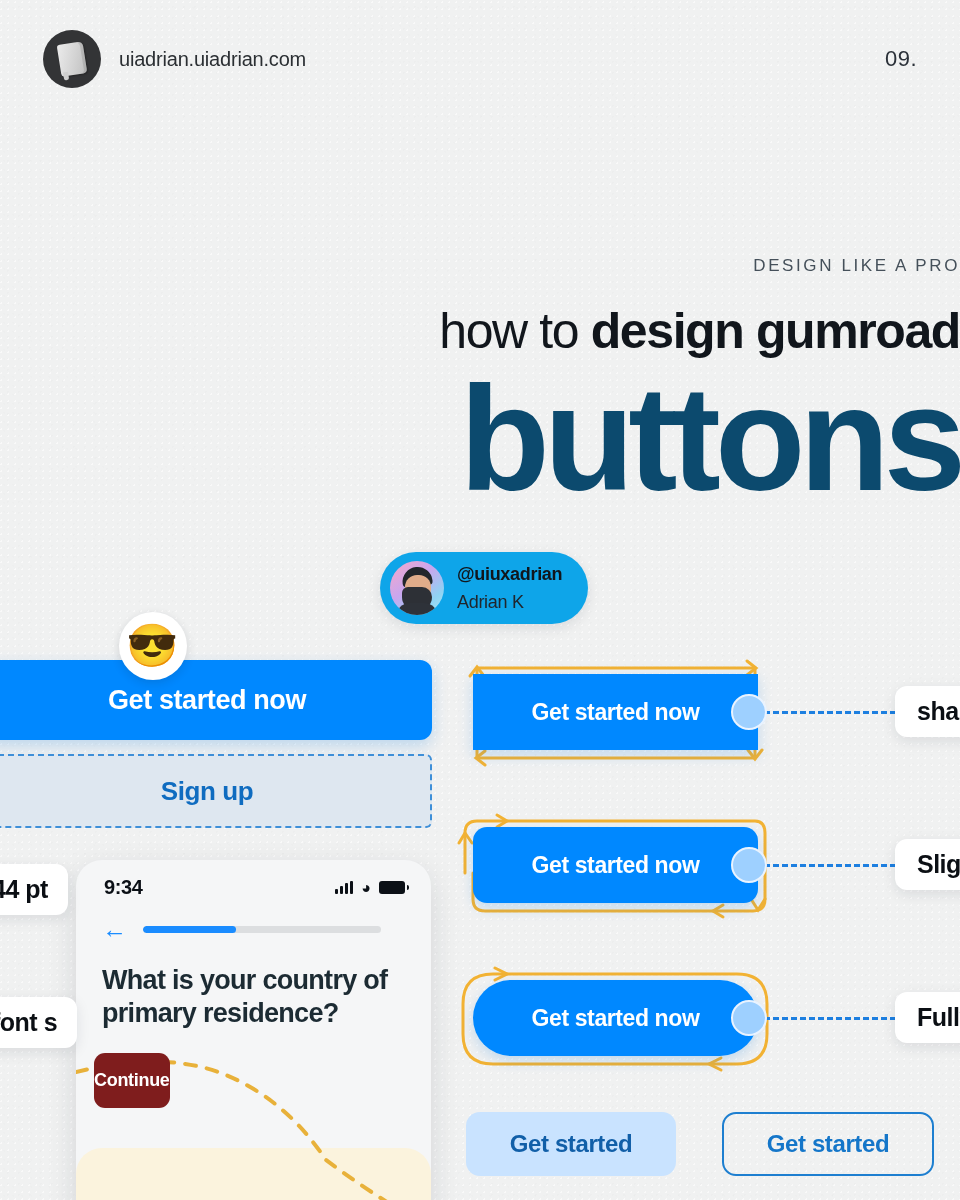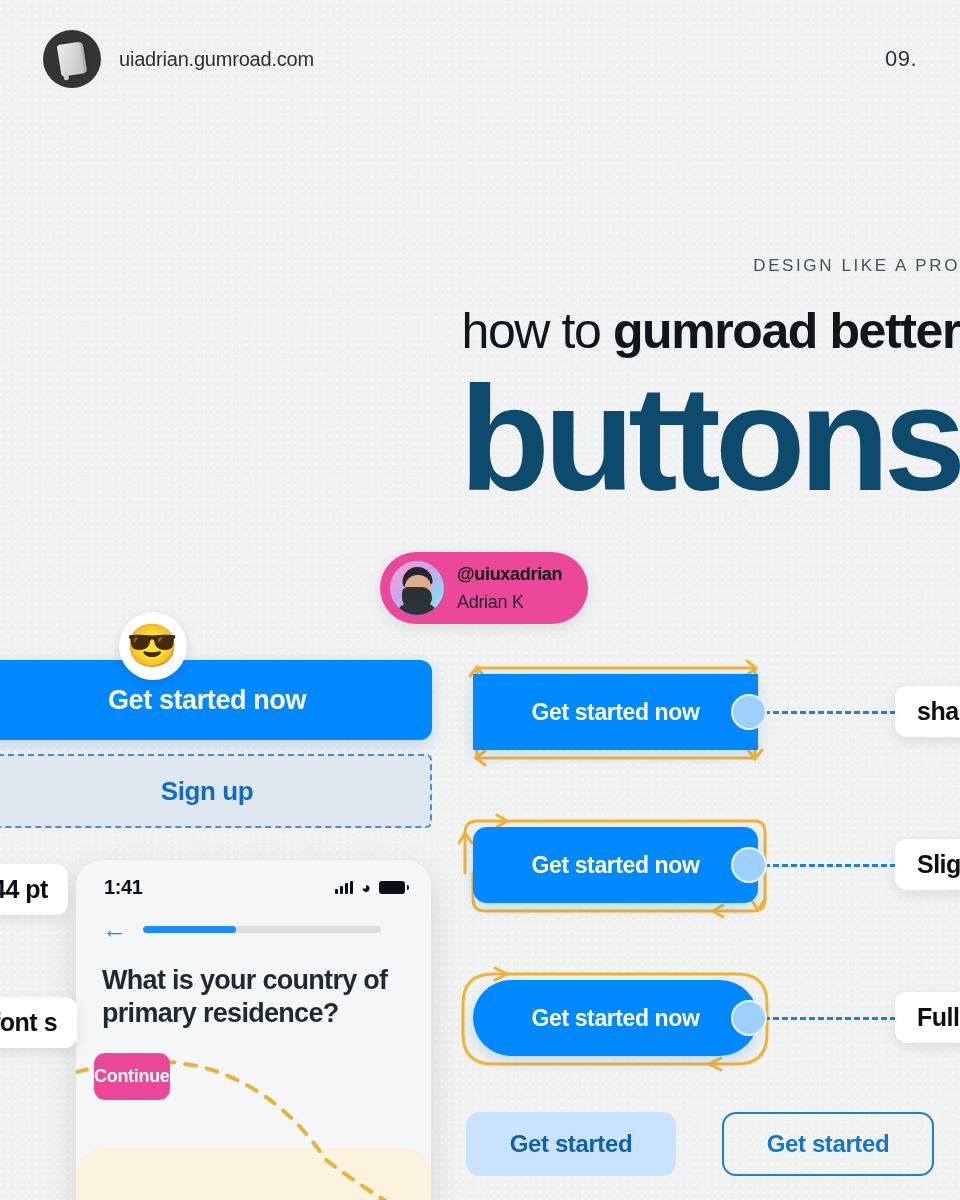--- a/index.html
+++ b/index.html
@@ -79,21 +79,21 @@
   .bigword {
     margin-top: 4px;
     font-size: 148px; line-height: 1.02; font-weight: 700;
     letter-spacing: -6px; color: #0c4a6e;
   }
 
   
   .author-pill {
     position: absolute; top: 552px; left: 380px;
     display: flex; align-items: center; gap: 13px;
-    background: #ec4899; border-radius: 42px;
+    background: #0ea5e9; border-radius: 42px;
     padding: 9px 26px 9px 10px;
     box-shadow: 0 4px 14px rgba(20,30,45,.10);
     z-index: 7;
   }
   .avatar {
     width: 54px; height: 54px; border-radius: 50%;
     background: linear-gradient(140deg,#F7A8C8 0%, #C9A6EE 42%, #8FD3F4 75%, #AEE8F0 100%);
     position: relative; overflow: hidden; flex: 0 0 auto;
   }
   .avatar .hair{
@@ -257,22 +257,22 @@
   .chev {
     margin-left: auto;
     width: 30px; height: 30px; border-radius: 50%;
     background: #E5F0FB; color: #1A8CFF;
     display: flex; align-items: center; justify-content: center;
     font-size: 15px;
   }
 
   .btn-continue {
     margin: 23px 18px 0 18px;
-    height: 47px; border-radius: 11px;
-    background: #ec4899; color: #fff; border: none; cursor: pointer;
+    height: 55px; border-radius: 11px;
+    background: #7f1d1d; color: #fff; border: none; cursor: pointer;
     display: flex; align-items: center; justify-content: center;
     font-size: 18px; font-weight: 700; letter-spacing: -.3px;
     position: relative; z-index: 3;
   }
   .cream-panel {
     position: absolute; left: 0; right: 0; bottom: 0; height: 72px;
     background: #FBF3DD;
     border-radius: 26px 26px 0 0;
     z-index: 1;
   }
@@ -299,28 +299,28 @@
 </style>
 </head>
 <body>
 
 <div class="grain"></div>
 
 <div class="header">
   <div class="logo-badge">
     <div class="logo-book"></div>
   </div>
-  <div class="site-url">uiadrian.gumroad.com</div>
+  <div class="site-url">uiadrian.uiadrian.com</div>
   <div class="page-num">09.</div>
 </div>
 
 <div class="title-block">
   <div class="eyebrow">DESIGN LIKE A PRO</div>
   <div class="headline">
-    <span>how to </span><b>gumroad better</b>
+    <span>how to </span><b>design gumroad</b>
   </div>
   <div class="bigword">buttons</div>
 </div>
 
 <div class="author-pill">
   <div class="avatar">
     <div class="hair"></div>
       <div class="face"></div>
       <div class="beard"></div>
       <div class="body"></div>
@@ -396,21 +396,21 @@
 </div>
 
 <div class="phone">
   <div class="cream-panel"></div>
 
   <svg class="phone-curve" viewBox="0 0 355 360">
     <path d="M0,212 Q90,190 150,215 T250,300 Q290,330 340,360" stroke="#E8B13A" stroke-width="4" fill="none" stroke-dasharray="11 11" stroke-linecap="round"></path>
   </svg>
 
   <div class="status-bar">
-    <div class="status-time">1:41</div>
+    <div class="status-time">9:34</div>
     <div class="status-icons">
       <div class="sig">
           <i></i>
           <i></i>
           <i></i>
           <i></i>
         </div>
       <div class="wifi">◕</div>
       <div class="batt"></div>
     </div>

